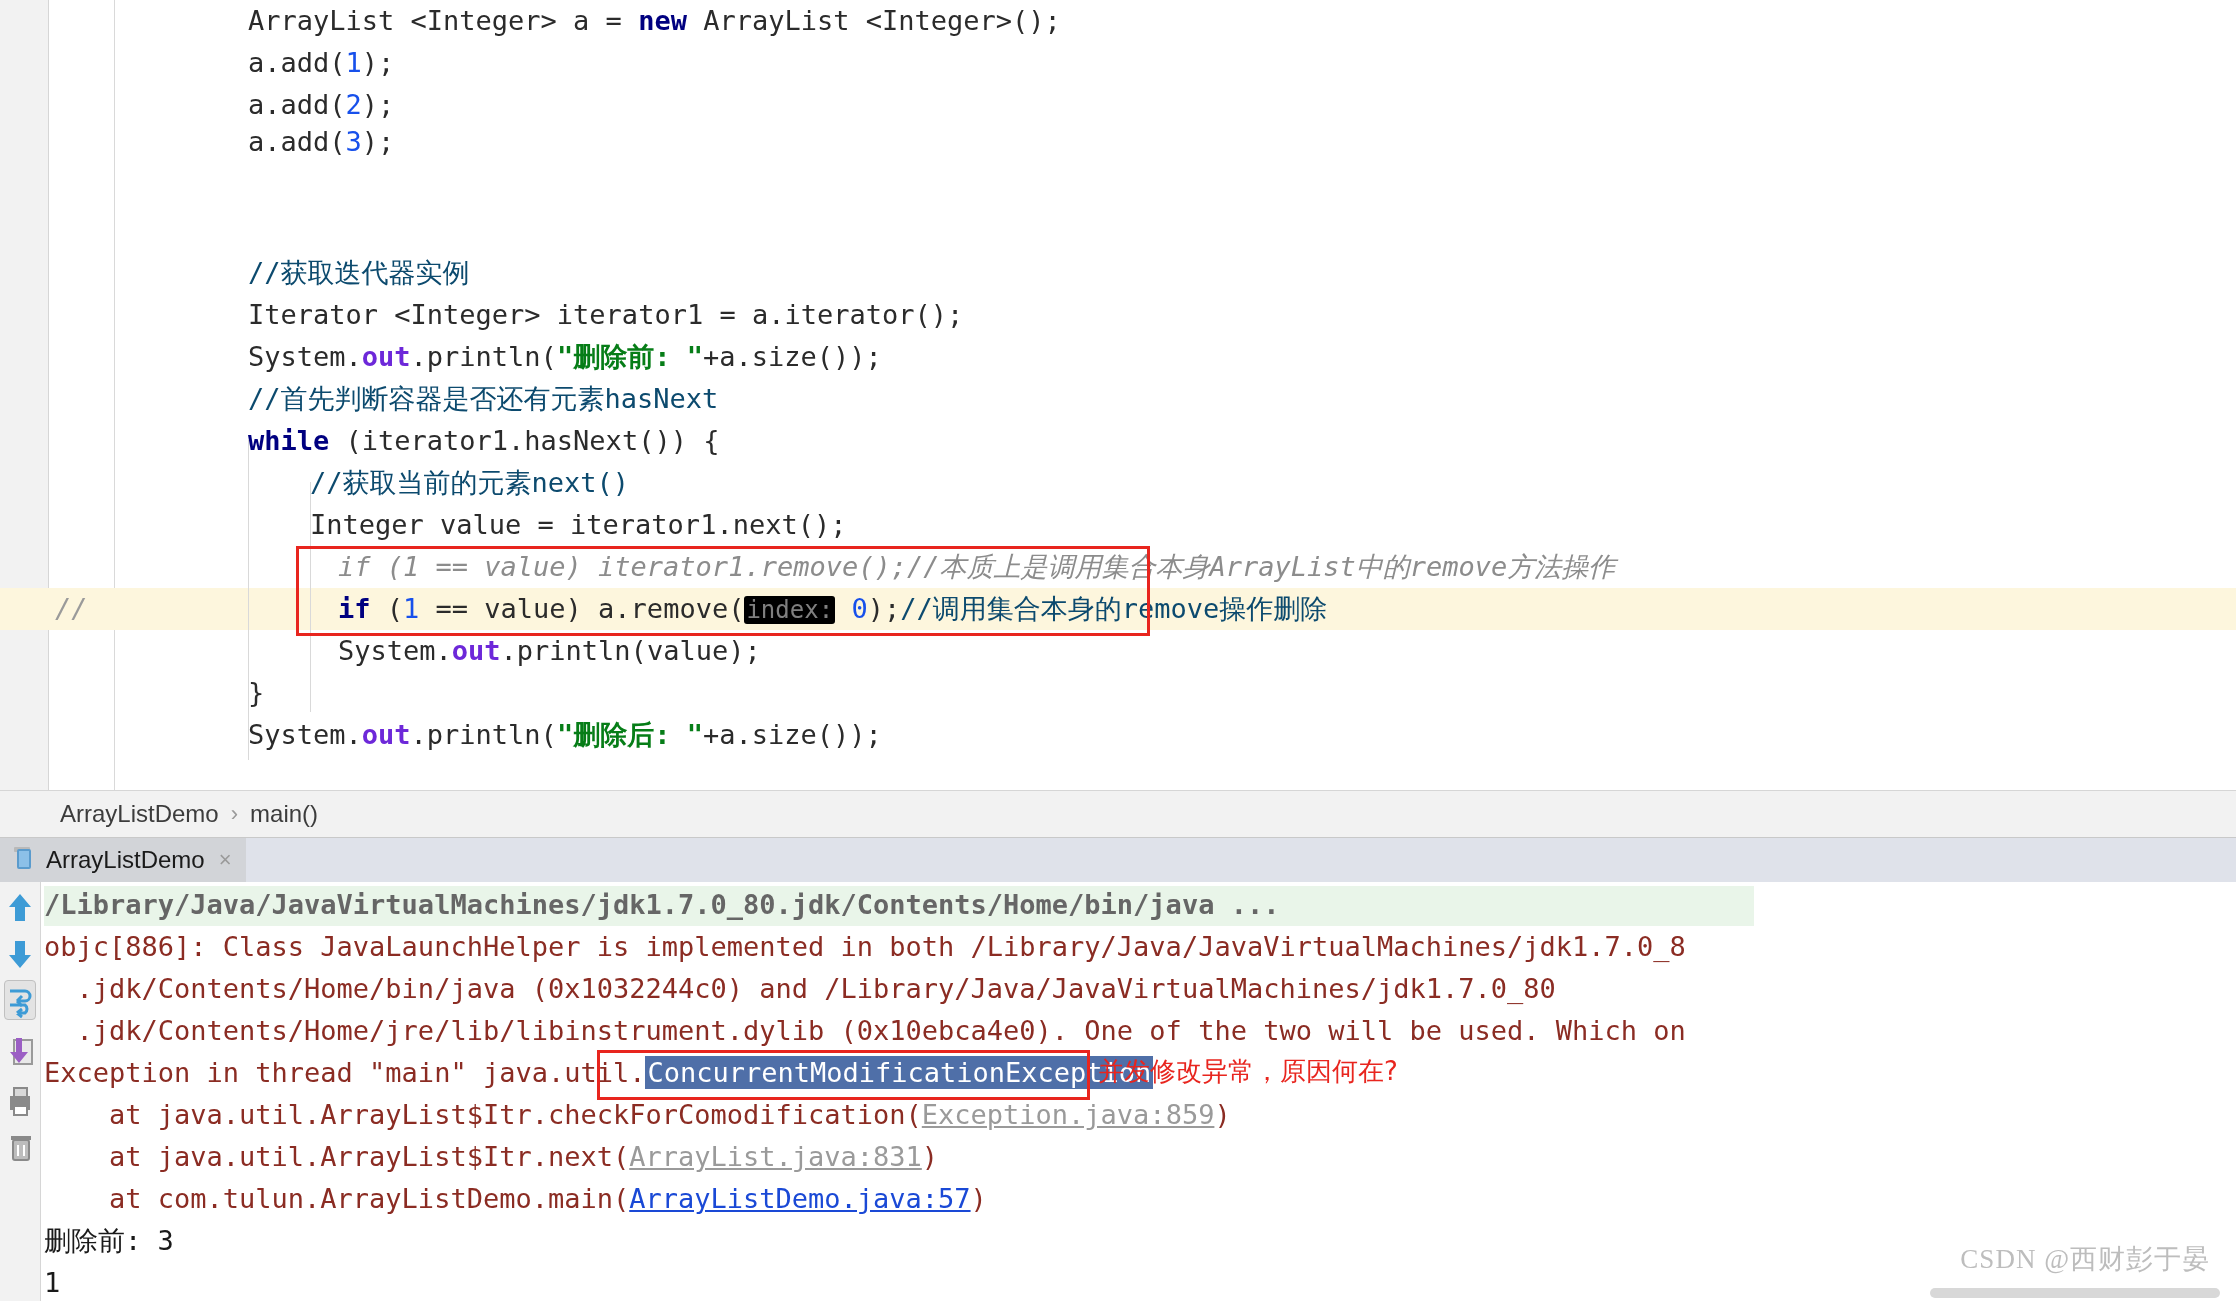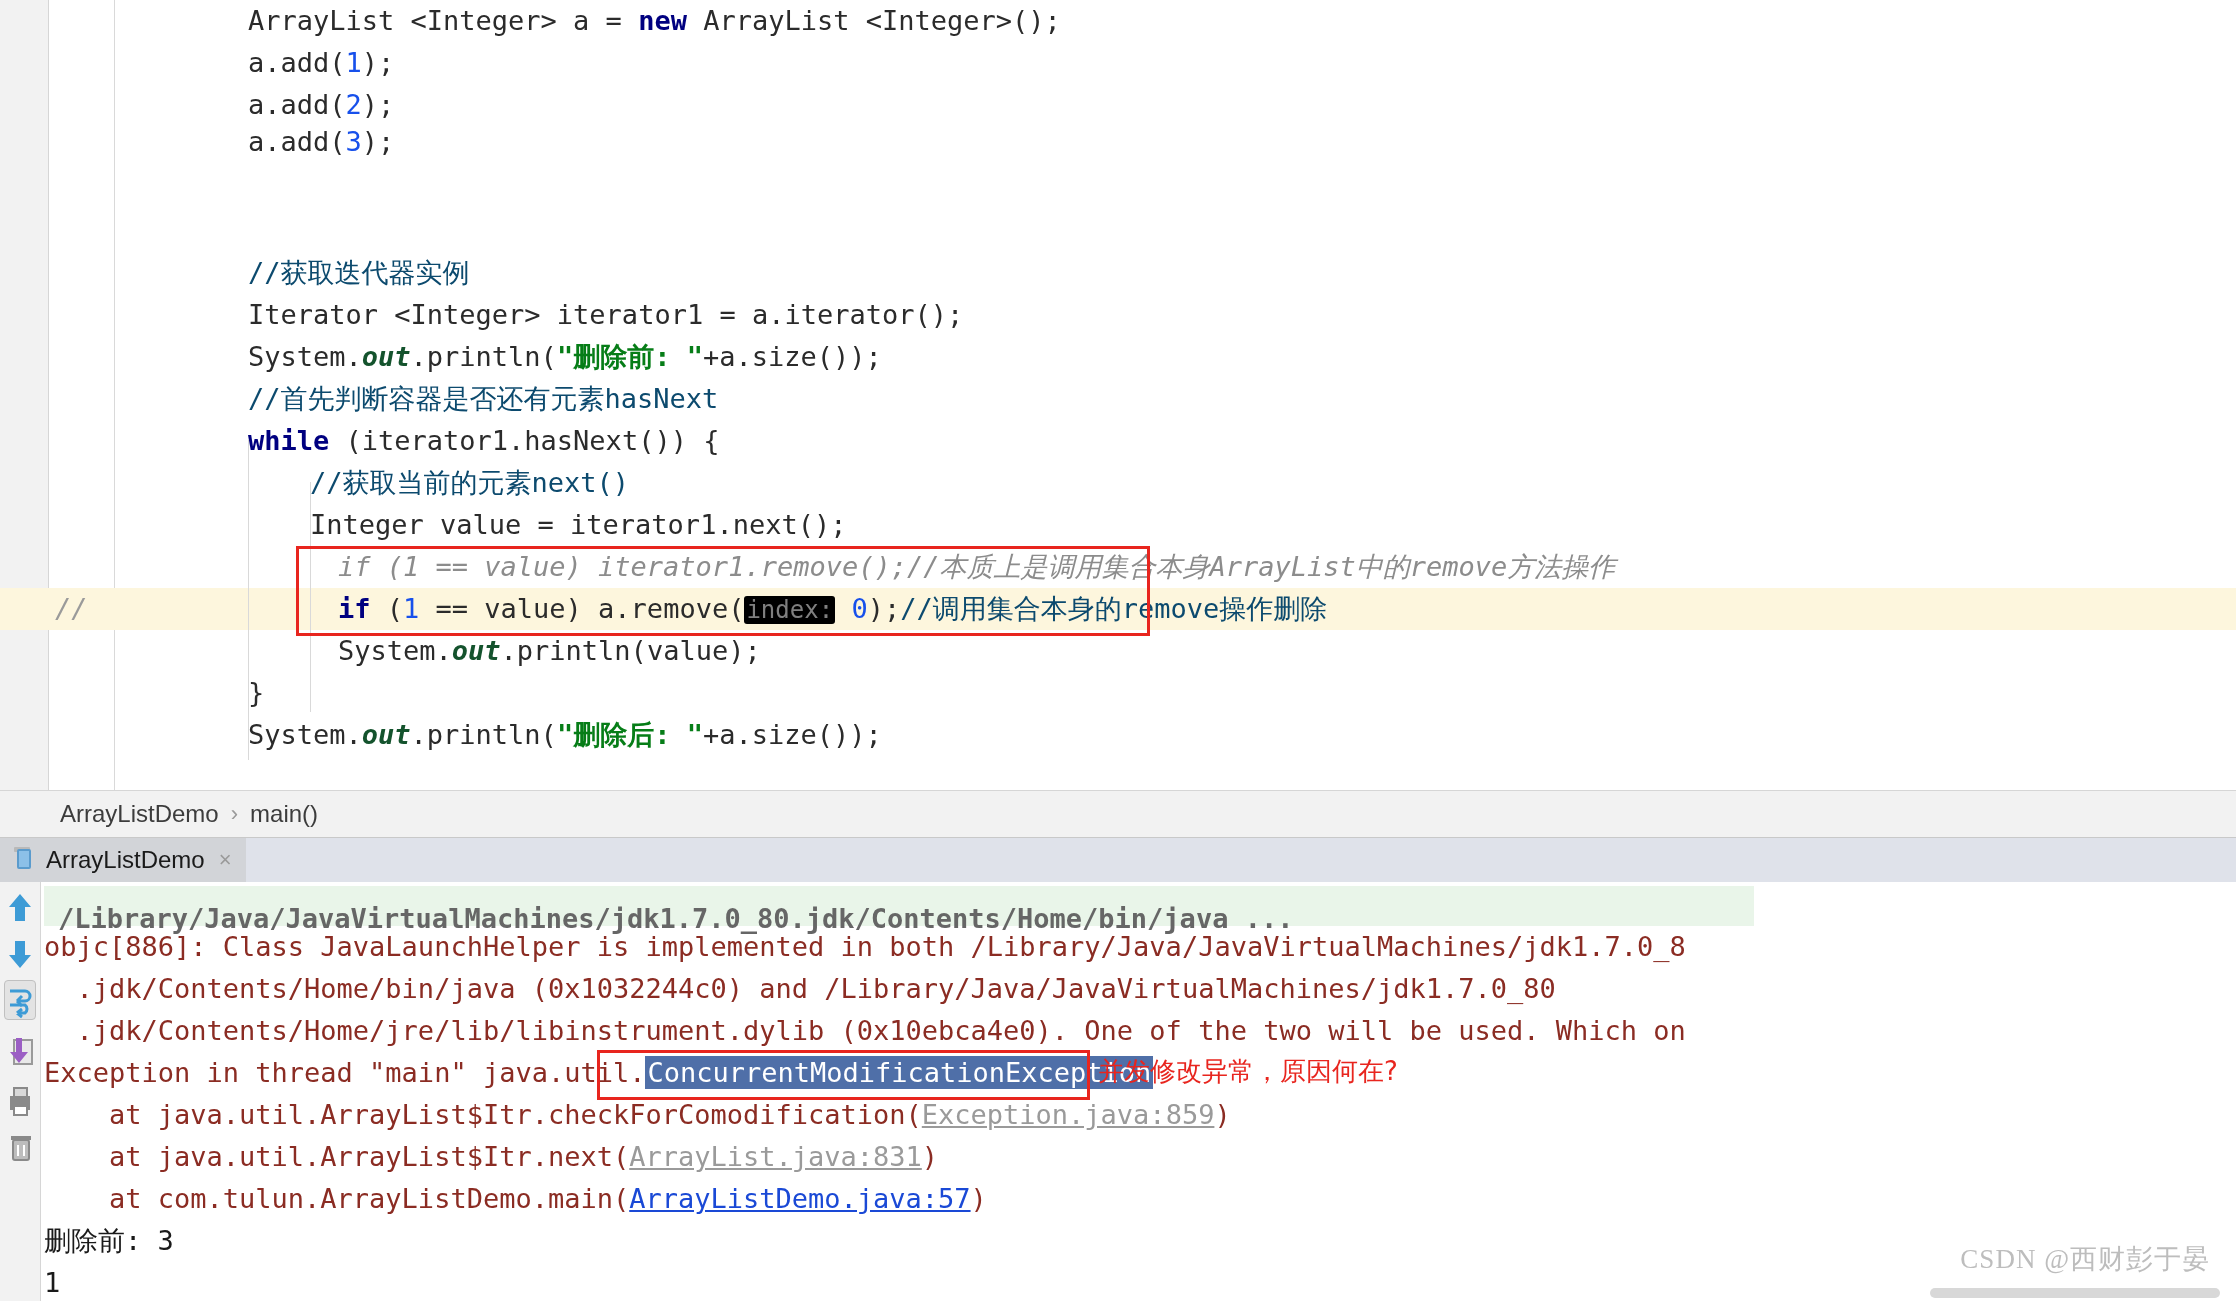--- a/index.html
+++ b/index.html
@@ -19,21 +19,21 @@
 
   .line{
     position:absolute;left:0;right:0;height:42px;line-height:42px;
     font-family:"DejaVu Sans Mono","Liberation Mono",monospace;
     font-size:27px;white-space:pre;color:#2b2b2b;
   }
   .line .txt{position:absolute;left:248px;top:0;}
   .kw{color:#000080;font-weight:bold;}
   .num{color:#1750eb;}
   .str{color:#067d17;font-weight:bold;}
-  .fieldstatic{color:#14532d;font-weight:bold;font-style:italic;}
+  .fieldstatic{color:#6d28d9;font-weight:bold;}
   .cmt{color:#0c4a6e;}
   .cmt-i{color:#8c8c8c;font-style:italic;}
   .param-hint{background:#000000;color:#808080;border-radius:3px;padding:0 2px;font-size:24px;}
 
   .hl-line{position:absolute;left:0;right:0;height:42px;background:#fdf6dd;}
   .indent-guide{position:absolute;width:1px;background:#d9d9d9;}
 
   .redbox{
     position:absolute;border:3px solid #e8251e;background:transparent;
     pointer-events:none;
@@ -243,21 +243,21 @@
         <svg width="32" height="40" viewBox="0 0 32 40">
             <rect x="9" y="12" width="16" height="20" rx="2" fill="#bdbdbd" stroke="#8a8a8a" stroke-width="2"></rect>
             <rect x="7" y="8" width="20" height="4" fill="#8a8a8a"></rect>
             <line x1="14" y1="17" x2="14" y2="28" stroke="#ffffff" stroke-width="2"></line>
             <line x1="20" y1="17" x2="20" y2="28" stroke="#ffffff" stroke-width="2"></line>
           </svg>
       </div>
     </div>
 
     <div class="cmd-bg" style="top:4px;width:1710px;"></div>
-    <div class="cline cmdline" style="top:16px;padding-left:14px;">/Library/Java/JavaVirtualMachines/jdk1.7.0_80.jdk/Contents/Home/bin/java ...</div>
+    <div class="cline cmdline" style="top:2px;">/Library/Java/JavaVirtualMachines/jdk1.7.0_80.jdk/Contents/Home/bin/java ...</div>
 
     <div class="cline" style="top:44px;">objc[886]: Class JavaLaunchHelper is implemented in both /Library/Java/JavaVirtualMachines/jdk1.7.0_8</div>
     <div class="cline" style="top:86px;">  .jdk/Contents/Home/bin/java (0x1032244c0) and /Library/Java/JavaVirtualMachines/jdk1.7.0_80</div>
     <div class="cline" style="top:128px;">  .jdk/Contents/Home/jre/lib/libinstrument.dylib (0x10ebca4e0). One of the two will be used. Which on</div>
 
     <div class="cline" style="top:170px;"><span>Exception in thread "main" java.util.</span><span class="sel-exc">ConcurrentModificationException</span></div>
     <div class="exc-box" style="left:597px;top:168px;width:487px;height:44px;"></div>
     <div class="cn-annot" style="left:1098px;top:172px;">并发修改异常，原因何在?</div>
 
     <div class="cline" style="top:212px;"><span>    at java.util.ArrayList$Itr.checkForComodification(</span><span class="lnk">Exception.java:859</span><span>)</span></div>

